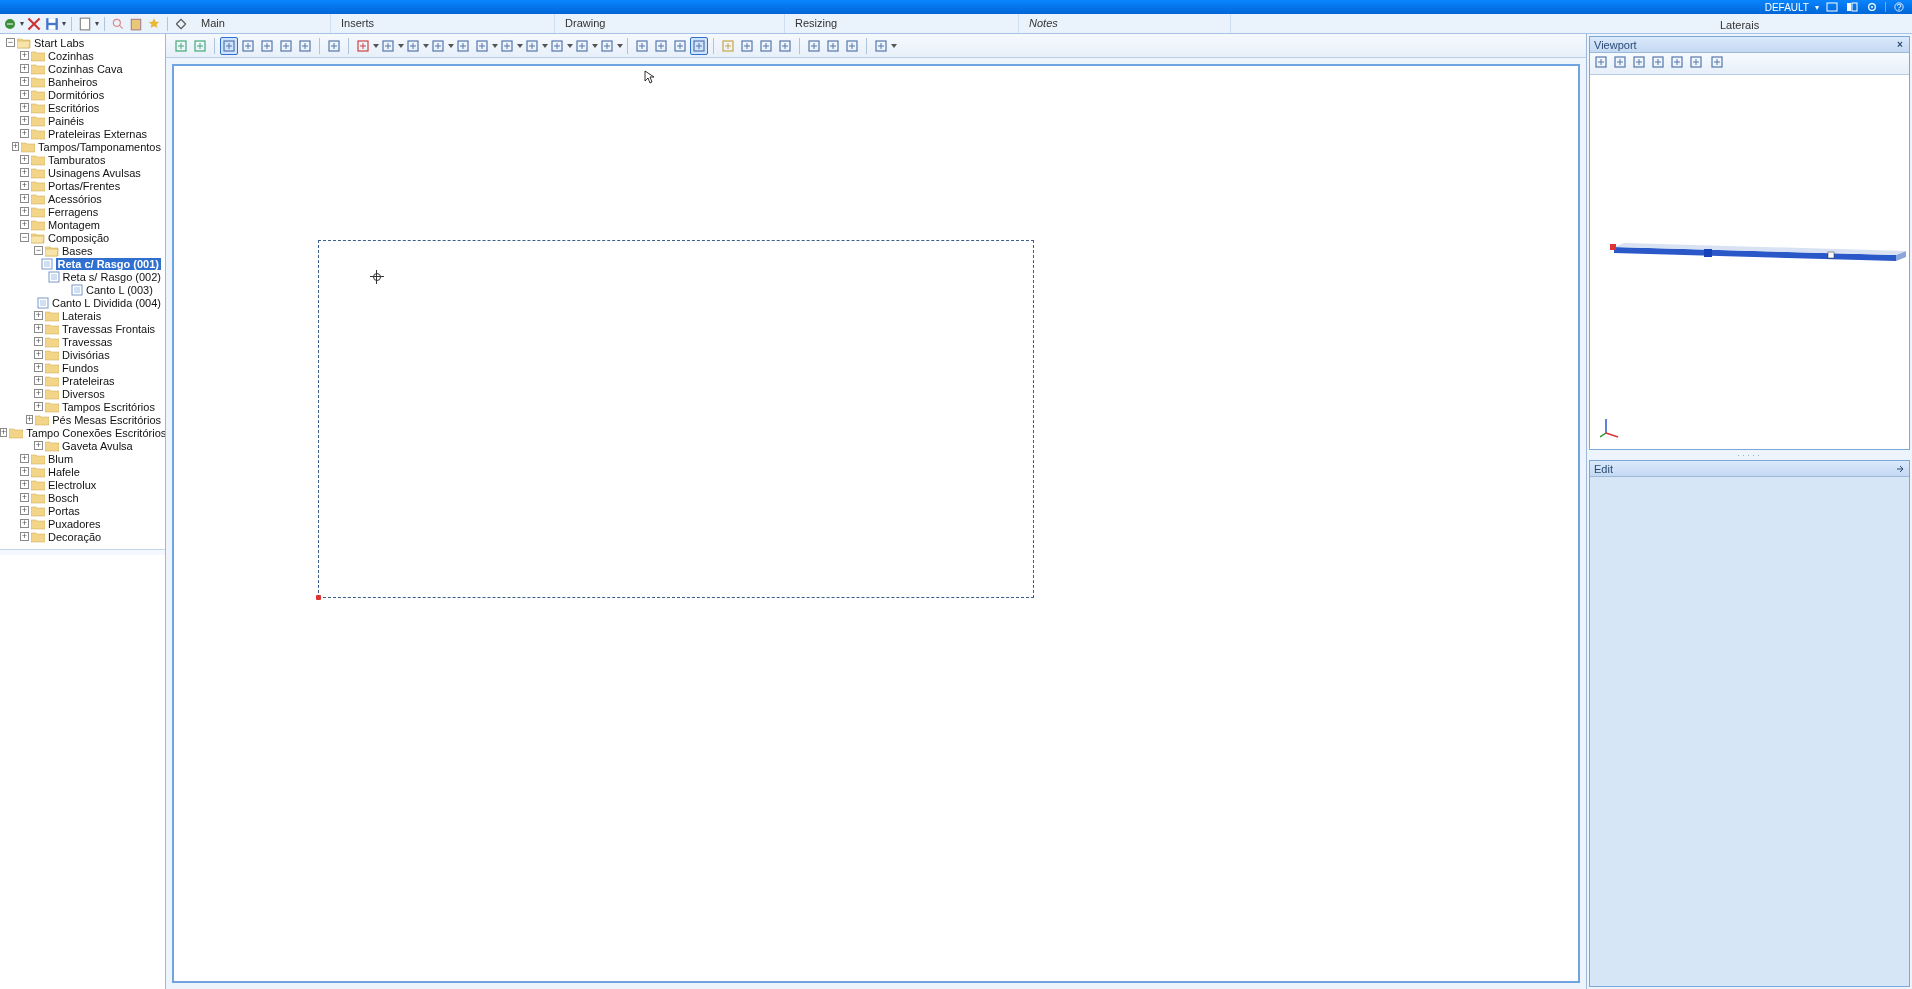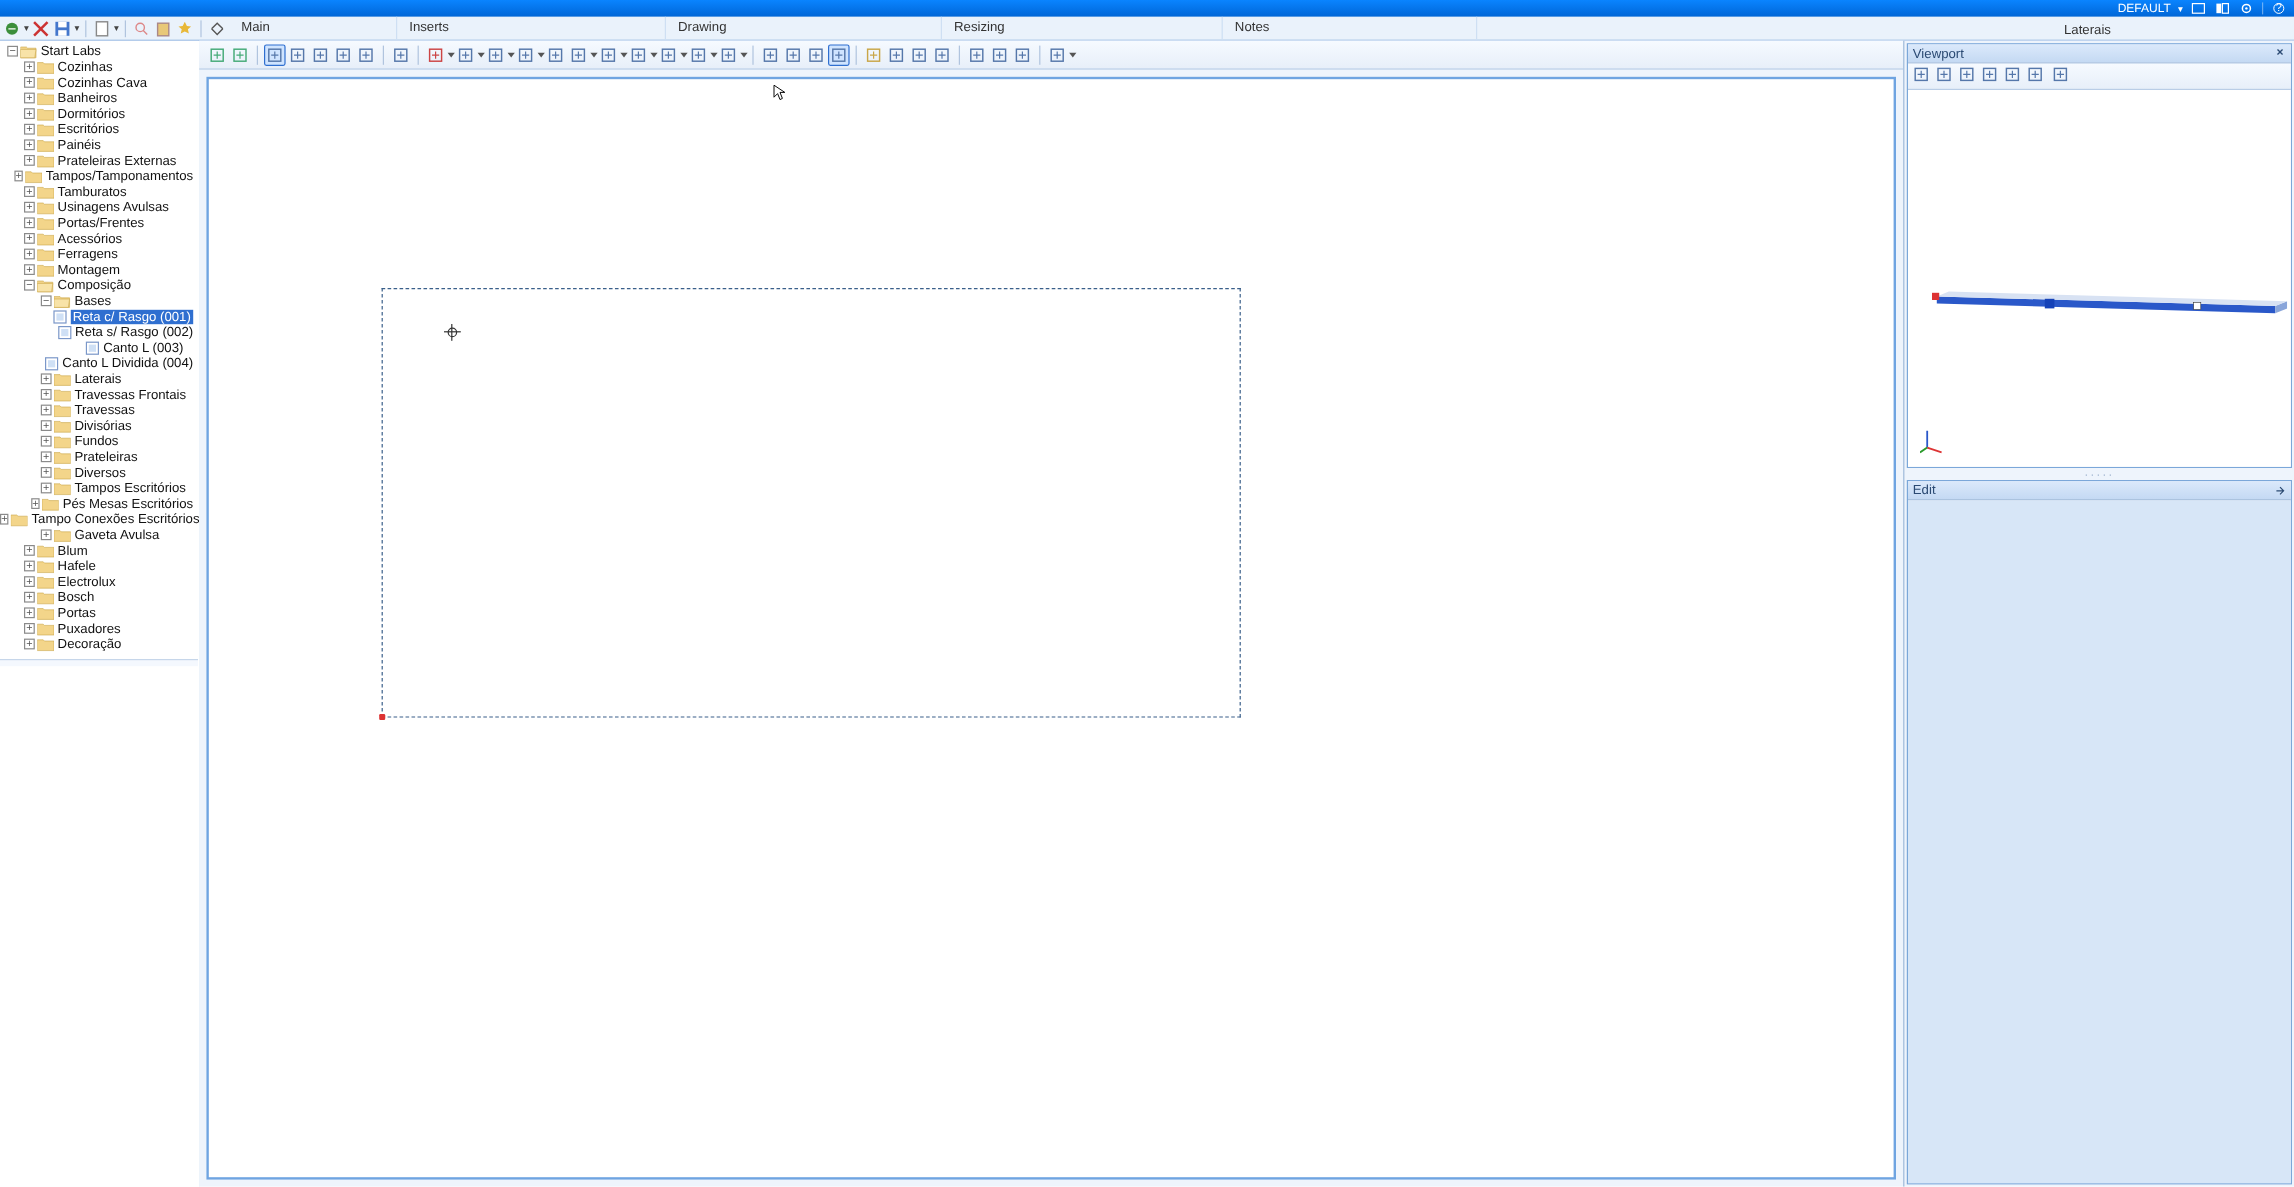--- a/index.html
+++ b/index.html
@@ -44,21 +44,21 @@
 .tree { list-style:none; }
 .tree li { white-space:nowrap; }
 .tree .row { display:flex; align-items:center; height:13px; padding-right:4px; }
 .tree .exp { width:9px; height:9px; border:1px solid #8a8a8a; display:inline-flex; align-items:center; justify-content:center; margin-right:2px; font-size:9px; line-height:7px; color:#555; background:#fff; }
 .tree .exp.empty { border:none; }
 .tree .folder { width:14px; height:12px; margin-right:3px; display:inline-block; }
 .tree .folder svg { width:14px; height:12px; display:block; }
 .tree .leaf { width:12px; height:12px; margin-right:3px; display:inline-block; }
 .tree .leaf svg { width:12px; height:12px; display:block; }
 .tree .lbl { color:#111; }
-.tree .lbl.sel { background:#2f6fd0; color:#fff; padding:0 2px; }
+.tree .lbl.sel { background:#2f6fd0; color:#fff; padding:0 2px;font-weight:bold; }
 .tree .indent { display:inline-block; }
 .treesplit { height:6px; border-top:1px solid #c6d6ea; margin-top:6px; background:#f4f8fe; }
 
 
 .center { flex:1; display:flex; flex-direction:column; background:#eef4fc; }
 .toolbar2 {
   height:24px;
   background:linear-gradient(#f6faff,#e7eff9);
   border-bottom:1px solid #b9cde6;
   display:flex;
@@ -92,21 +92,21 @@
 
 .cursor-ind { position:absolute; left:466px; top:0px; width:12px; height:14px; }
 .cursor-ind svg { width:12px; height:14px; }
 
 
 .rightpanel { width:326px; display:flex; flex-direction:column; background:#eef4fc; border-left:1px solid #9db8d9; }
 .panel { border:1px solid #7ba7d9; margin:2px; display:flex; flex-direction:column; }
 .panel .panel-hd { height:16px; background:linear-gradient(#dbe9fb,#c4d9f3); border-bottom:1px solid #9db8d9; display:flex; align-items:center; justify-content:space-between; padding:0 4px; font-size:10px; color:#2b4a73; }
 .panel .panel-hd .x { width:10px; height:10px; display:flex; align-items:center; justify-content:center; color:#2b4a73; font-weight:bold; font-size:10px; }
 .panel .panel-body { flex:1; background:#fff; }
-.panel.viewport { height:354px; }
+.panel.viewport { height:414px; }
 .panel.editpnl { flex:1; }
 .panel.editpnl .panel-body { background:#d7e6f7; }
 
 .vp-toolbar { height:22px; background:linear-gradient(#f6faff,#e7eff9); border-bottom:1px solid #b9cde6; display:flex; align-items:center; padding:0 4px; gap:2px; }
 .vp-toolbar .tb-btn { width:17px; height:17px; }
 
 .vp-3d { position:relative; flex:1; background:#fff; }
 .vp-3d svg { position:absolute; }
 
 .grip { height:6px; display:flex; align-items:center; justify-content:center; }
@@ -195,21 +195,21 @@
       <svg viewBox="0 0 12 12">
         <path d="M2 6l4-4 4 4M2 6l4 4 4-4" fill="none" stroke="#555"></path>
       </svg>
     </span>
 
   <div class="tabstrip">
     <div class="tab"><span>Main</span></div>
     <div class="tab" style="min-width:224px;"><span>Inserts</span></div>
     <div class="tab" style="min-width:230px;"><span>Drawing</span></div>
     <div class="tab" style="min-width:234px;"><span>Resizing</span></div>
-    <div class="tab" style="min-width:212px;"><span>Notes</span></div>
+    <div class="tab" style="min-width:212px;font-style:italic;"><span>Notes</span></div>
   </div>
   <div class="builder-tab"><span>Laterais</span></div>
 </div>
 
 <div class="layout">
 
   <div class="treepanel">
     <ul class="tree" id="tree-root">
         <li>
           <div class="row">

